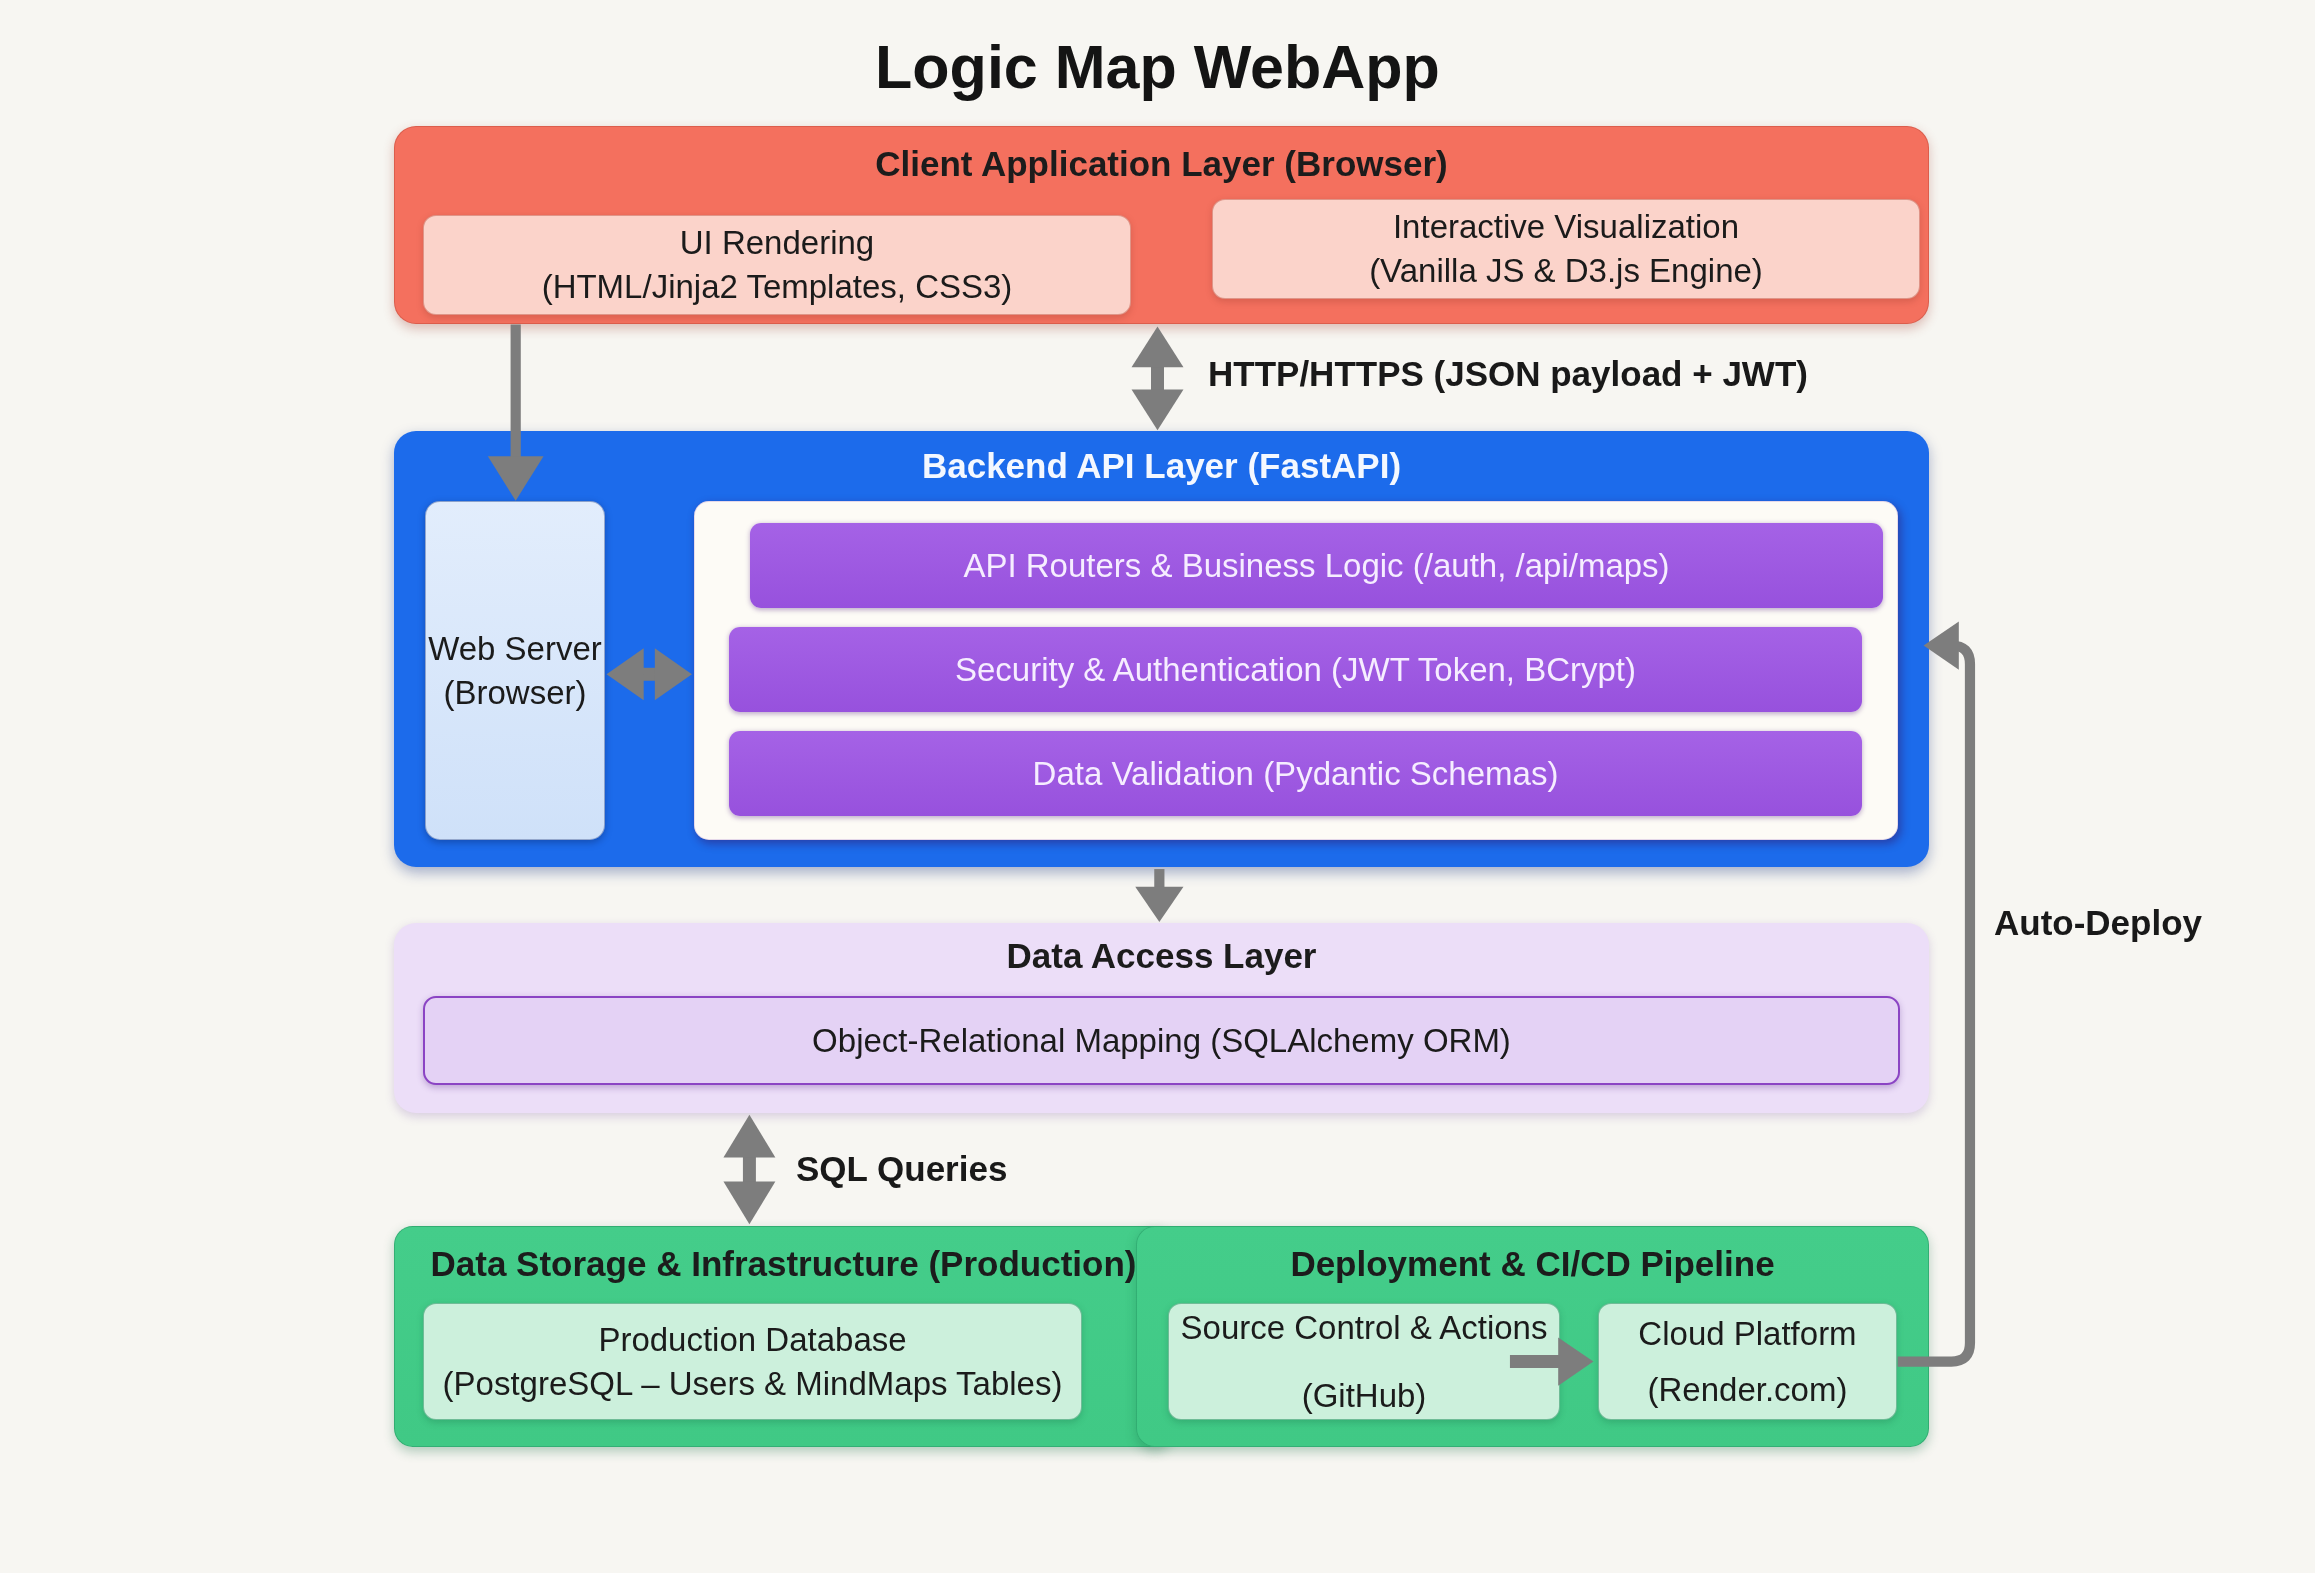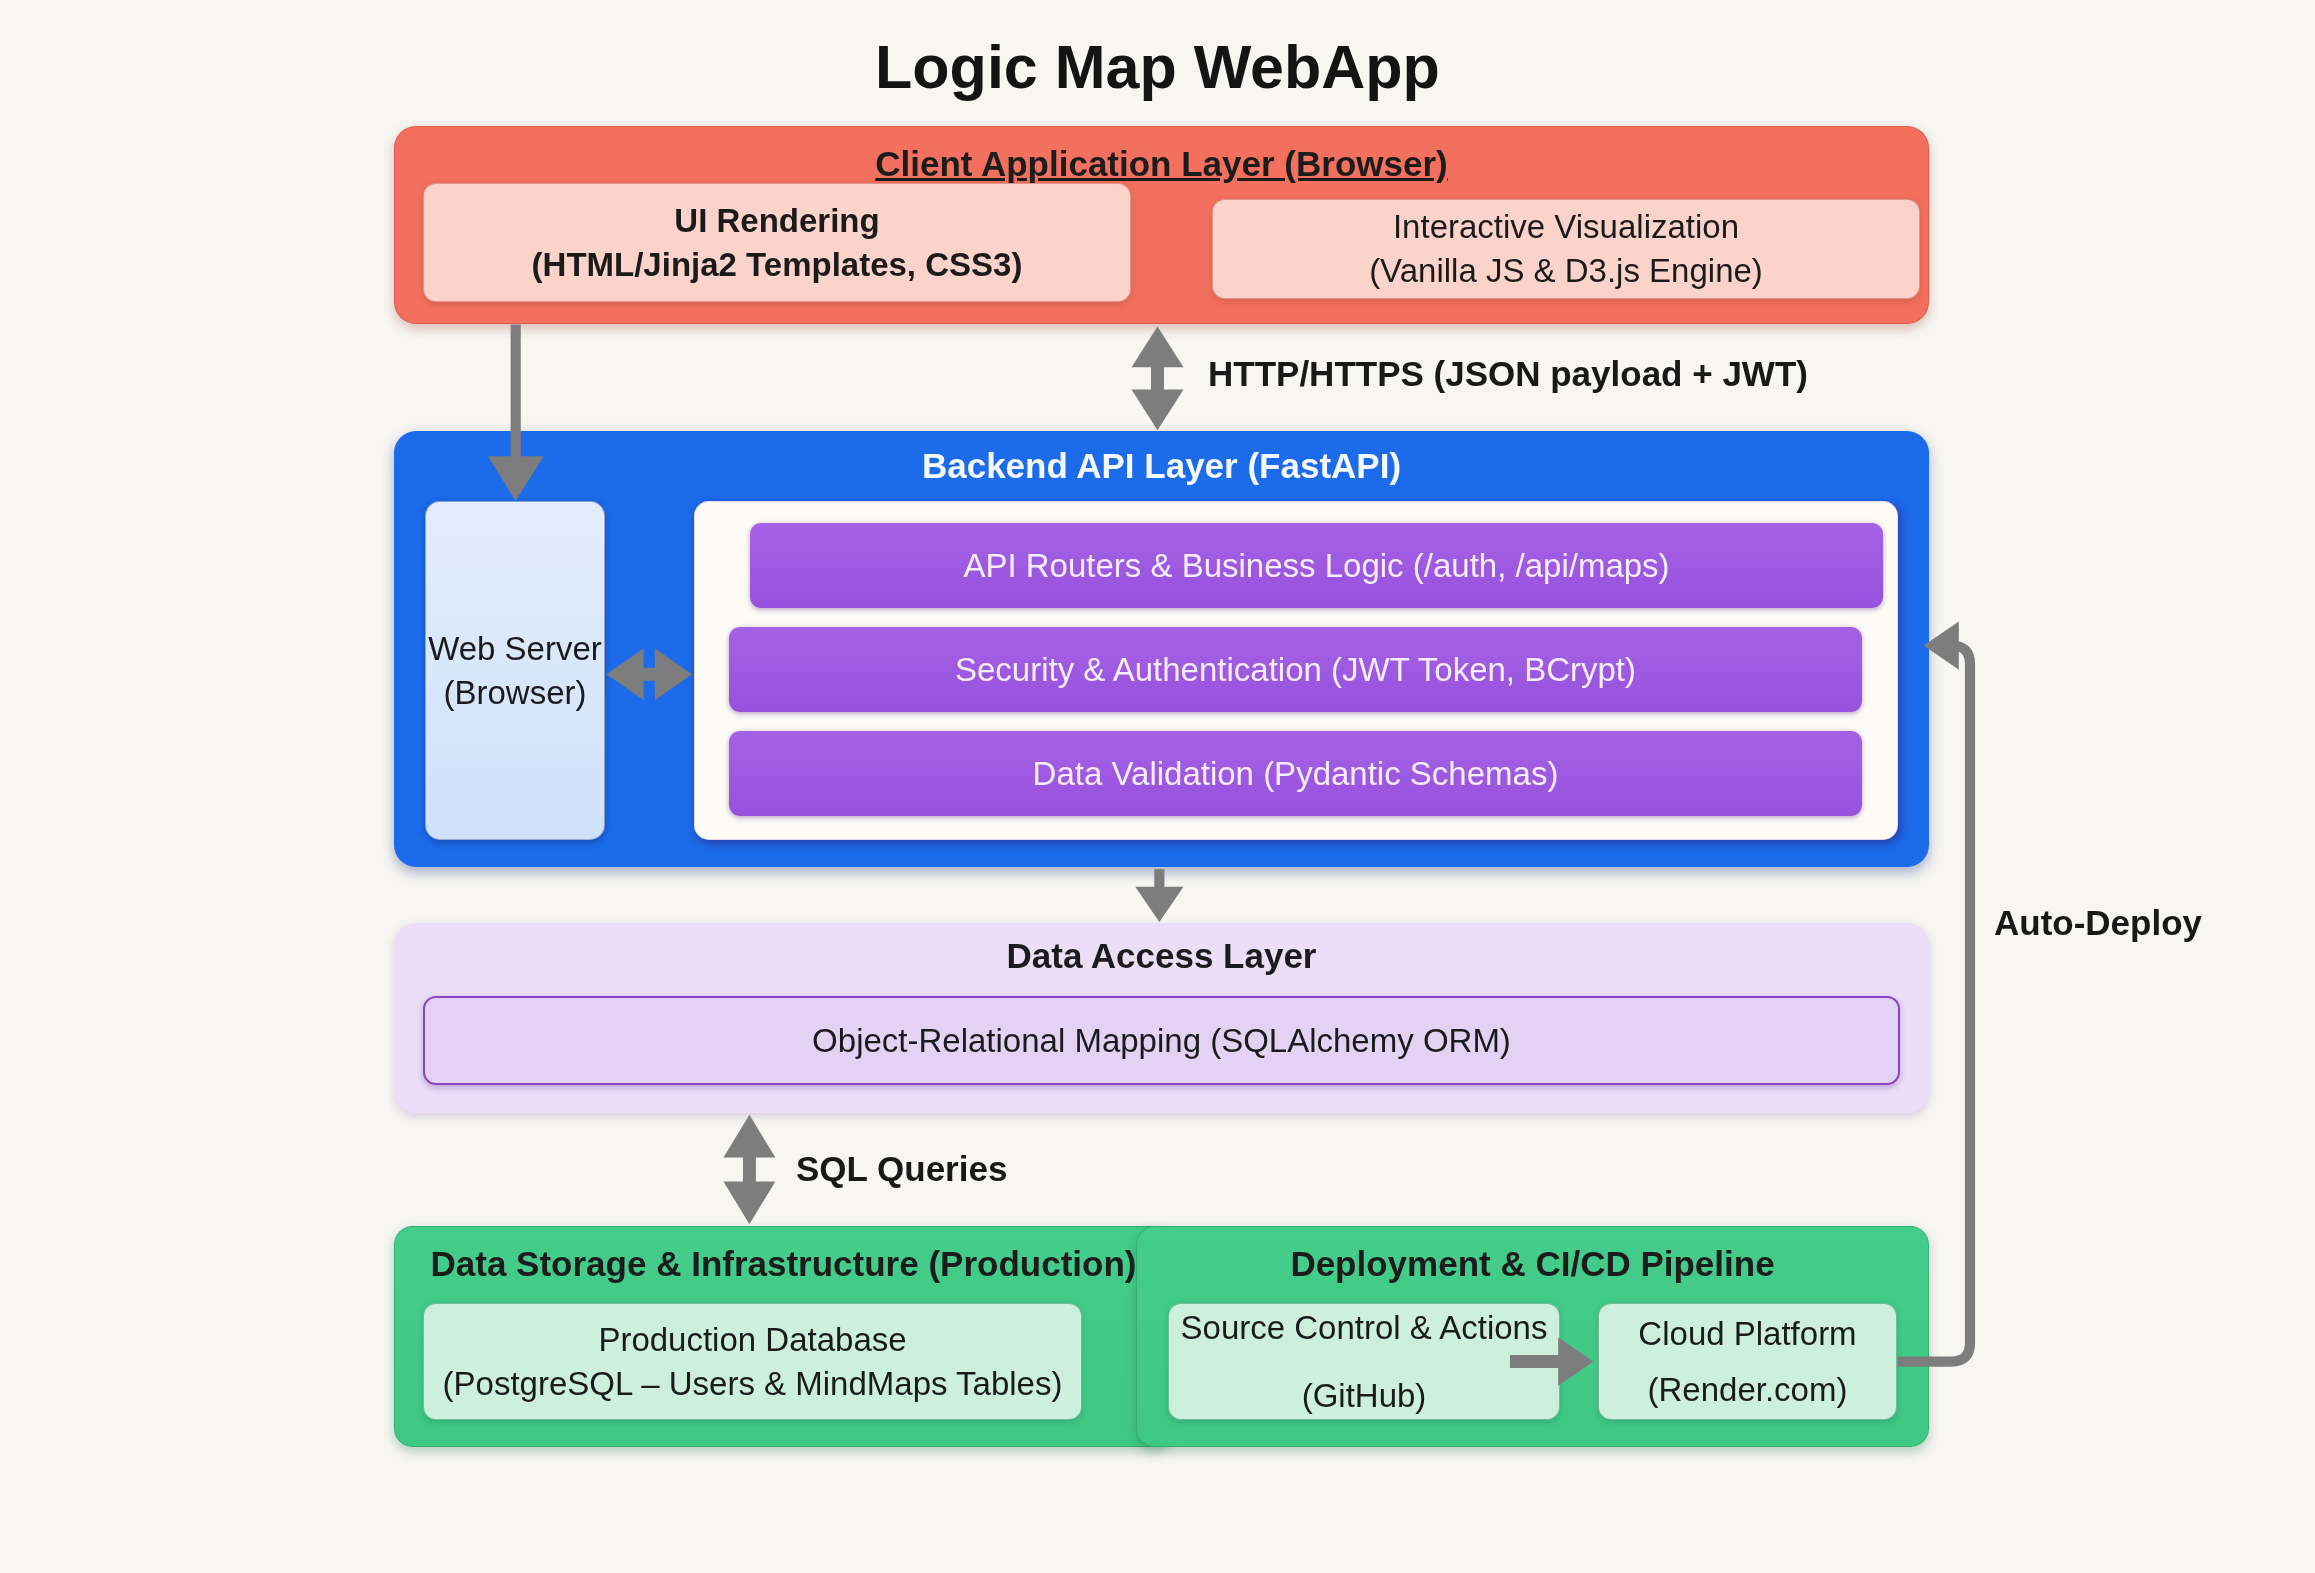--- a/index.html
+++ b/index.html
@@ -42,27 +42,27 @@
     display:flex;flex-direction:column;justify-content:center;align-items:center;
     text-align:center;font-size:33px;font-weight:500;color:#1b1b1b;line-height:1.32;
   }
   
   .client{
     left:394px;top:126px;width:1535px;height:198px;
     background:var(--client-bg);
     border:1.9px solid rgba(190,70,55,0.45);
     box-shadow:0 4.6px 11px rgba(160,60,45,0.30);
   }
-  .client .layer-header{top:16.7px;text-decoration:underline;}
+  .client .layer-header{top:16.7px;}
   .pinkbox{
     background:var(--client-box-bg);
     border:1.9px solid rgba(196,88,70,0.50);
     box-shadow:0 2.8px 6.5px rgba(140,50,40,0.25);
   }
-  .box-ui{left:28px;top:56px;width:708px;height:119px;font-weight:bold;}
+  .box-ui{left:28px;top:88px;width:708px;height:100px;}
   .box-viz{left:797px;top:72px;width:708px;height:100px;margin-left:20px;}
   
   .backend{
     left:394px;top:431px;width:1535px;height:436px;
     background:var(--backend-bg);
     box-shadow:0 5.6px 13px rgba(20,50,130,0.35);
   }
   .backend .layer-header{top:15px;color:#f4f8ff;}
   .web-server{
     left:31px;top:70px;width:180px;height:339px;border-radius:15px;

